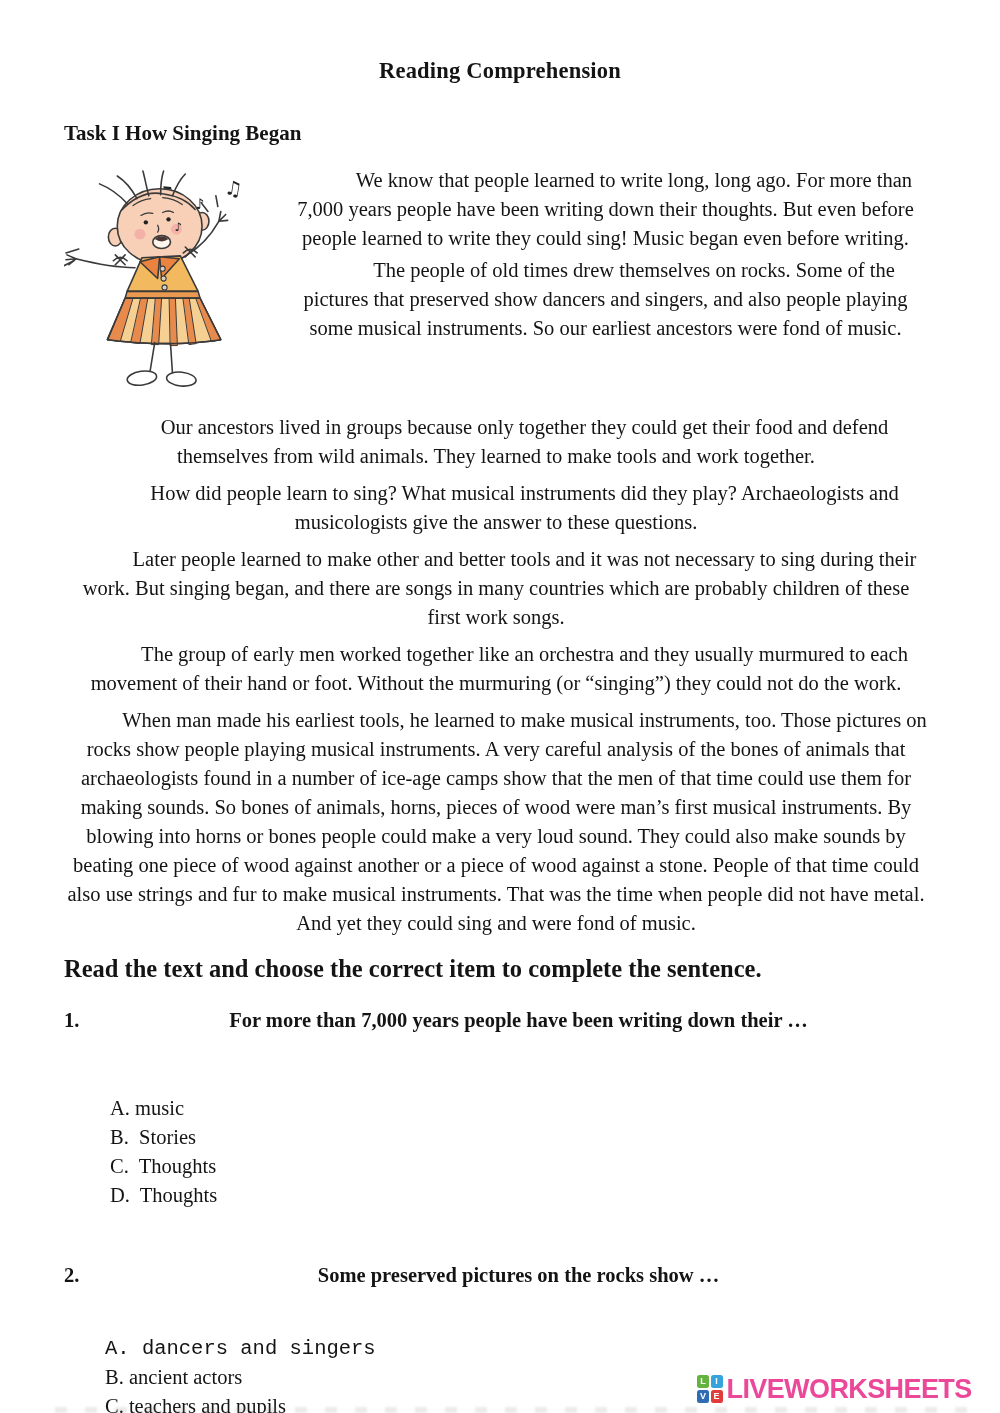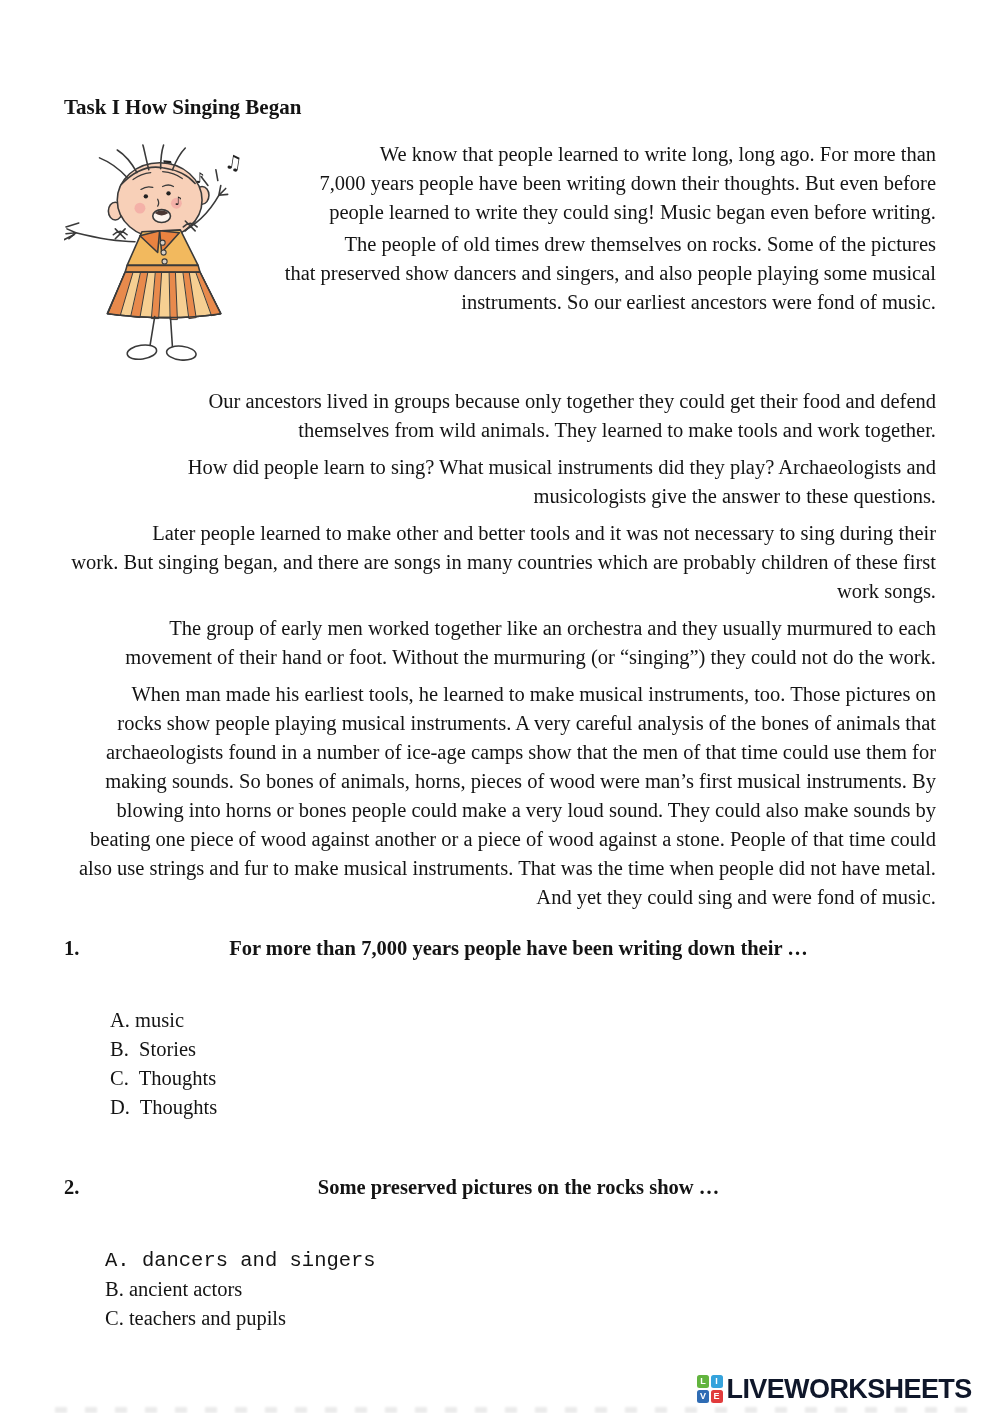--- a/index.html
+++ b/index.html
@@ -11,32 +11,32 @@
   .title {
     margin:0; text-align:center; font-size:22.5px; font-weight:bold; letter-spacing:.2px;
   }
   .task-title {
     margin:37px 0 0 0; text-align:left; font-size:21px; font-weight:bold;
   }
   .intro-row { display:flex; margin-top:20px; margin-bottom:14px; align-items:flex-start; }
   .illustration { flex:0 0 219px; width:219px; margin:0; padding:0; }
   .intro-text { flex:1; min-width:0; }
   .para {
-    margin:0 0 8px 0; font-size:20.5px; line-height:29px; text-indent:57px; text-align:right;
+    margin:0 8px 8px 0; font-size:20.5px; line-height:29px; text-indent:57px; text-align:center;
   }
   .intro-text .para { margin-bottom:3px; }
   .instruction { margin:16px 0 0 0; font-size:24.5px; font-weight:bold; line-height:30px; }
   .question { margin-top:22px; }
   .q-stem { display:flex; font-weight:bold; font-size:20.5px; line-height:29px; }
   .q-num { width:37px; flex:0 0 37px; }
   .q-text { flex:1;text-align:center; }
   .options { margin-top:14px; font-size:20.5px; line-height:29px; white-space:pre; }
   .options .opt { display:inline-block; }
   .options.q1 { padding-left:5px; }
-  .options.q1 .opt:nth-child(1){ width:114px; }
+  .options.q1 .opt:nth-child(1){ width:114px;margin-top:16px; }
   .options.q1 .opt:nth-child(2){ width:120px; }
   .options.q1 .opt:nth-child(3){ width:183px; }
   .options.q2 .opt:nth-child(1){ width:301px;font-family:Liberation Mono, monospace; }
   .options.q2 .opt:nth-child(2){ width:240px; }
   .footer-logo {
     position:absolute; left:697px; top:1374px; display:flex; align-items:center; gap:4px;
     cursor:pointer; text-decoration:none;
   }
   .logo-grid {
     display:grid; grid-template-columns:12px 12px; grid-auto-rows:13px; gap:1.5px;
@@ -44,34 +44,35 @@
   .tile {
     border-radius:2.5px; color:#ffffff; font-family:"Liberation Sans", sans-serif;
     font-weight:bold; font-size:9px; line-height:13px; text-align:center;
   }
   .tile.t0 { background:#62b43e; }
   .tile.t1 { background:#35a3dc; }
   .tile.t2 { background:#2f6cb4; }
   .tile.t3 { background:#e13b3c; }
   .logo-text {
     font-family:"Liberation Sans", sans-serif; font-weight:700; font-size:27px;
-    color:#0f172a; letter-spacing:-0.6px; line-height:30px;
+    color:#ec4899; letter-spacing:-0.6px; line-height:30px;
   }
   .scan-artifact {
     position:absolute; left:55px; right:25px; top:1407px; height:6px; opacity:.5;
     background:repeating-linear-gradient(90deg, rgba(125,125,125,.30) 0 12px, rgba(255,255,255,0) 12px 30px);
     filter:blur(1.2px);
   }
 </style>
 </head>
 <body>
 
 <div class="page">
   <div class="content">
 
+    <h1 class="title">Reading Comprehension</h1>
     <h2 class="task-title">Task I How Singing Began</h2>
 
     <div class="intro-row">
       <figure class="illustration">
         <svg viewBox="0 0 215 232" width="212" height="229">
           <g stroke="#3a3a3a" stroke-width="1.6" fill="none" stroke-linecap="round" stroke-linejoin="round">
 
             <text x="96" y="38" font-size="22" font-family="DejaVu Sans, sans-serif" fill="#222" stroke="none" transform="rotate(-12 96 38)">♫</text>
             <text x="133" y="44" font-size="15" font-family="DejaVu Sans, sans-serif" fill="#222" stroke="none">♪</text>
             <text x="162" y="28" font-size="20" font-family="DejaVu Sans, sans-serif" fill="#222" stroke="none" transform="rotate(9 162 28)">♫</text>
@@ -146,20 +147,21 @@
         <p class="para">The people of old times drew themselves on rocks. Some of the pictures that preserved show dancers and singers, and also people playing some musical instruments. So our earliest ancestors were fond of music.</p>
       </div>
     </div>
 
     <p class="para">Our ancestors lived in groups because only together they could get their food and defend themselves from wild animals. They learned to make tools and work together.</p>
     <p class="para">How did people learn to sing? What musical instruments did they play? Archaeologists and musicologists give the answer to these questions.</p>
     <p class="para">Later people learned to make other and better tools and it was not necessary to sing during their work. But singing began, and there are songs in many countries which are probably children of these first work songs.</p>
     <p class="para">The group of early men worked together like an orchestra and they usually murmured to each movement of their hand or foot. Without the murmuring (or “singing”) they could not do the work.</p>
     <p class="para">When man made his earliest tools, he learned to make musical instruments, too. Those pictures on rocks show people playing musical instruments. A very careful analysis of the bones of animals that archaeologists found in a number of ice-age camps show that the men of that time could use them for making sounds. So bones of animals, horns, pieces of wood were man’s first musical instruments. By blowing into horns or bones people could make a very loud sound. They could also make sounds by beating one piece of wood against another or a piece of wood against a stone. People of that time could also use strings and fur to make musical instruments. That was the time when people did not have metal. And yet they could sing and were fond of music.</p>
 
+    <h3 class="instruction">Read the text and choose the correct item to complete the sentence.</h3>
 
     <div class="question">
       <div class="q-stem">
         <span class="q-num">1.</span>
         <span class="q-text">For more than 7,000 years people have been writing down their …</span>
       </div>
       <div class="options q1">
         <span class="opt">A. music</span>
         <span class="opt">B.  Stories</span>
         <span class="opt">C.  Thoughts</span>

